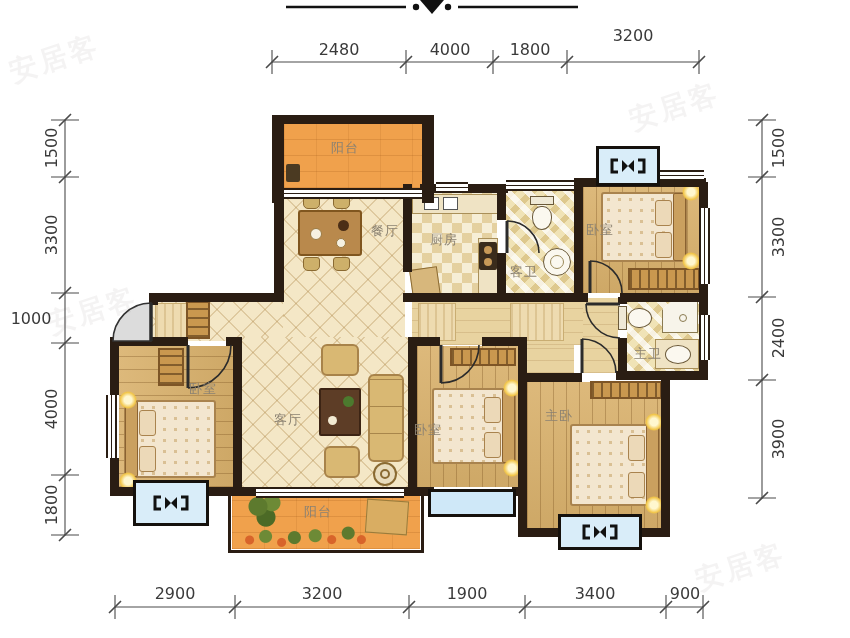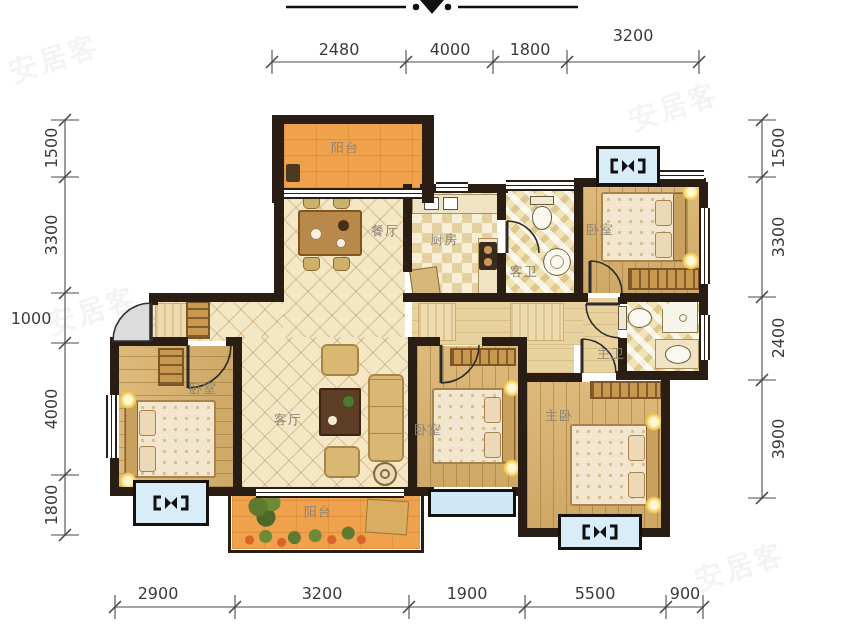--- a/index.html
+++ b/index.html
@@ -322,43 +322,43 @@
       <path d="M748,120 H776 M748,177 H776 M748,297 H776 M748,380 H776 M748,498 H776"></path>
       <path d="M756,126 L768,114 M756,183 L768,171 M756,303 L768,291 M756,386 L768,374 M756,504 L768,492" stroke-width="1.6"></path>
     </g>
   </svg>
 
   <span class="dt" style="left:339px;top:49px">2480</span>
   <span class="dt" style="left:450px;top:49px">4000</span>
   <span class="dt" style="left:530px;top:49px">1800</span>
   <span class="dt" style="left:633px;top:35px">3200</span>
 
-  <span class="dt" style="left:158px;top:593px">2900</span>
+  <span class="dt" style="left:175px;top:593px">2900</span>
   <span class="dt" style="left:322px;top:593px">3200</span>
   <span class="dt" style="left:467px;top:593px">1900</span>
-  <span class="dt" style="left:595px;top:593px">5500</span>
+  <span class="dt" style="left:595px;top:593px">3400</span>
   <span class="dt" style="left:685px;top:593px">900</span>
 
   <span class="dt dtv" style="left:51px;top:148px">1500</span>
   <span class="dt dtv" style="left:51px;top:235px">3300</span>
   <span class="dt" style="left:31px;top:318px">1000</span>
   <span class="dt dtv" style="left:51px;top:409px">4000</span>
   <span class="dt dtv" style="left:51px;top:505px">1800</span>
 
   <span class="dt dtv" style="left:778px;top:148px">1500</span>
   <span class="dt dtv" style="left:778px;top:237px">3300</span>
   <span class="dt dtv" style="left:778px;top:338px">2400</span>
   <span class="dt dtv" style="left:778px;top:439px">3900</span>
 
   <span class="rl" style="left:345px;top:148px">阳台</span>
   <span class="rl" style="left:385px;top:231px">餐厅</span>
   <span class="rl" style="left:444px;top:240px">厨房</span>
   <span class="rl" style="left:524px;top:272px">客卫</span>
   <span class="rl" style="left:600px;top:230px">卧室</span>
-  <span class="rl" style="left:611px;top:354px">主卫</span>
+  <span class="rl" style="left:648px;top:354px">主卫</span>
   <span class="rl" style="left:203px;top:389px">卧室</span>
   <span class="rl" style="left:288px;top:420px">客厅</span>
   <span class="rl" style="left:428px;top:430px">卧室</span>
   <span class="rl" style="left:559px;top:416px">主卧</span>
   <span class="rl" style="left:318px;top:512px">阳台</span>
 
   <span class="wm" style="left:8px;top:40px">安居客</span>
   <span class="wm" style="left:628px;top:88px">安居客</span>
   <span class="wm" style="left:46px;top:292px">安居客</span>
   <span class="wm" style="left:694px;top:548px">安居客</span>

